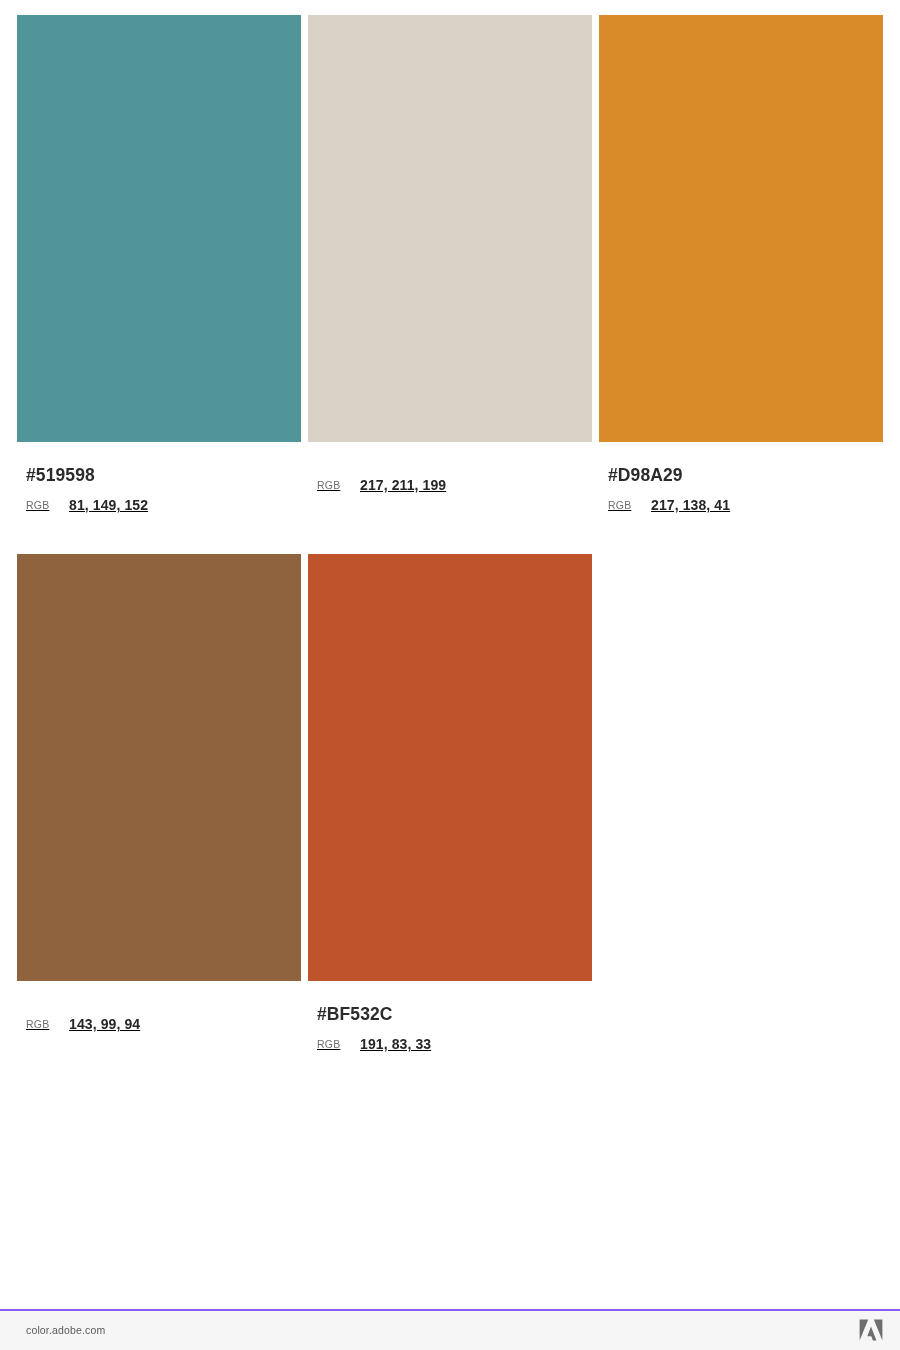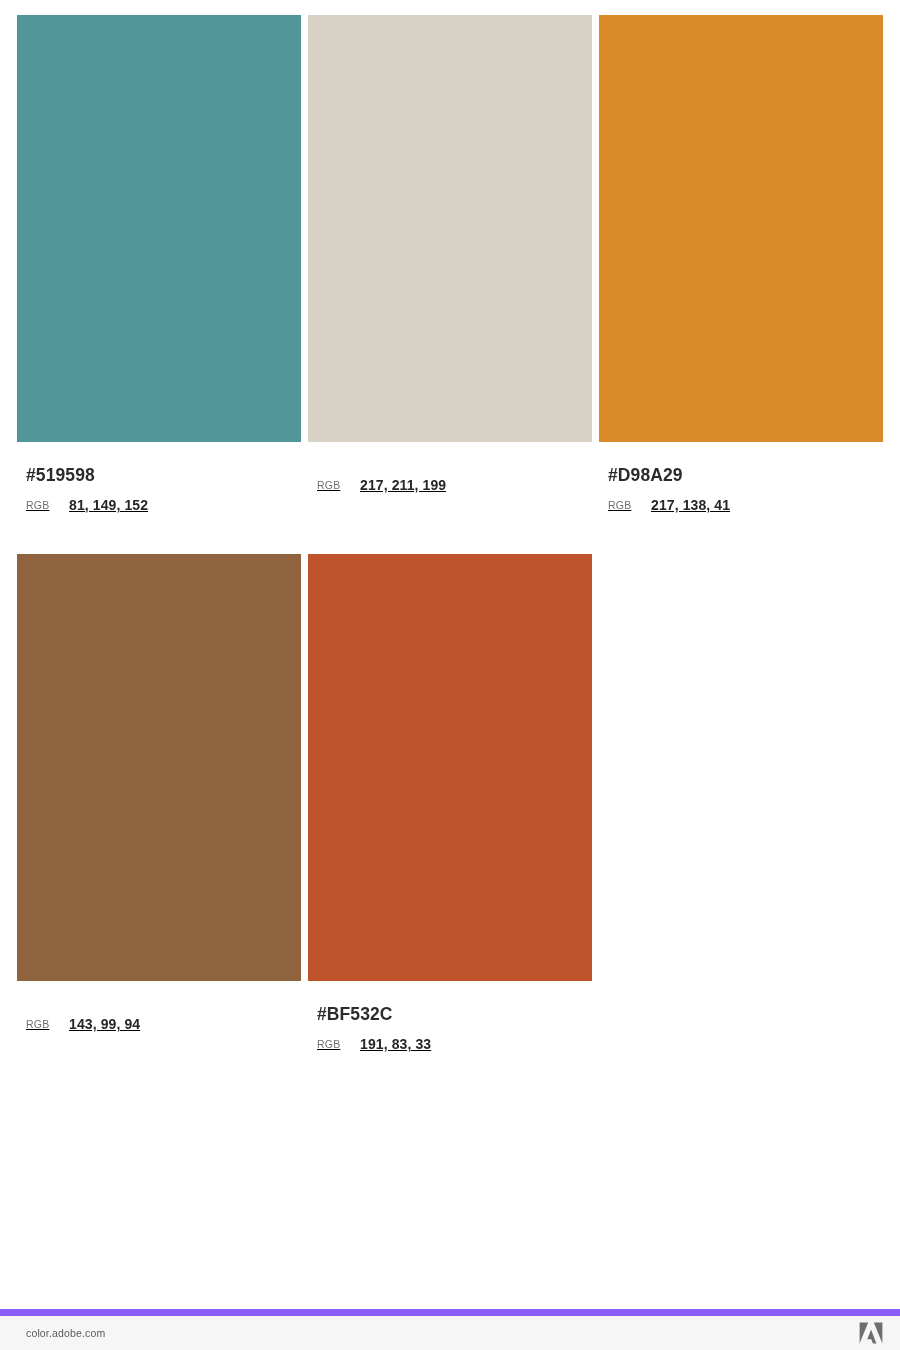--- a/index.html
+++ b/index.html
@@ -98,21 +98,21 @@
   }
 
   
   #footer {
     position: absolute;
     left: 0;
     bottom: 0;
     width: 900px;
     height: 41px;
     background: #f6f6f6;
-    border-top: 7px solid #8b5cf6;
+    border-top: 2px solid #8b5cf6;
     display: flex;
     align-items: center;
     justify-content: space-between;
     padding: 0 17px 1px 26px;
   }
 
   #footer-url {
     font-size: 10.5px;
     color: #5a5a5a;
     letter-spacing: 0.15px;

